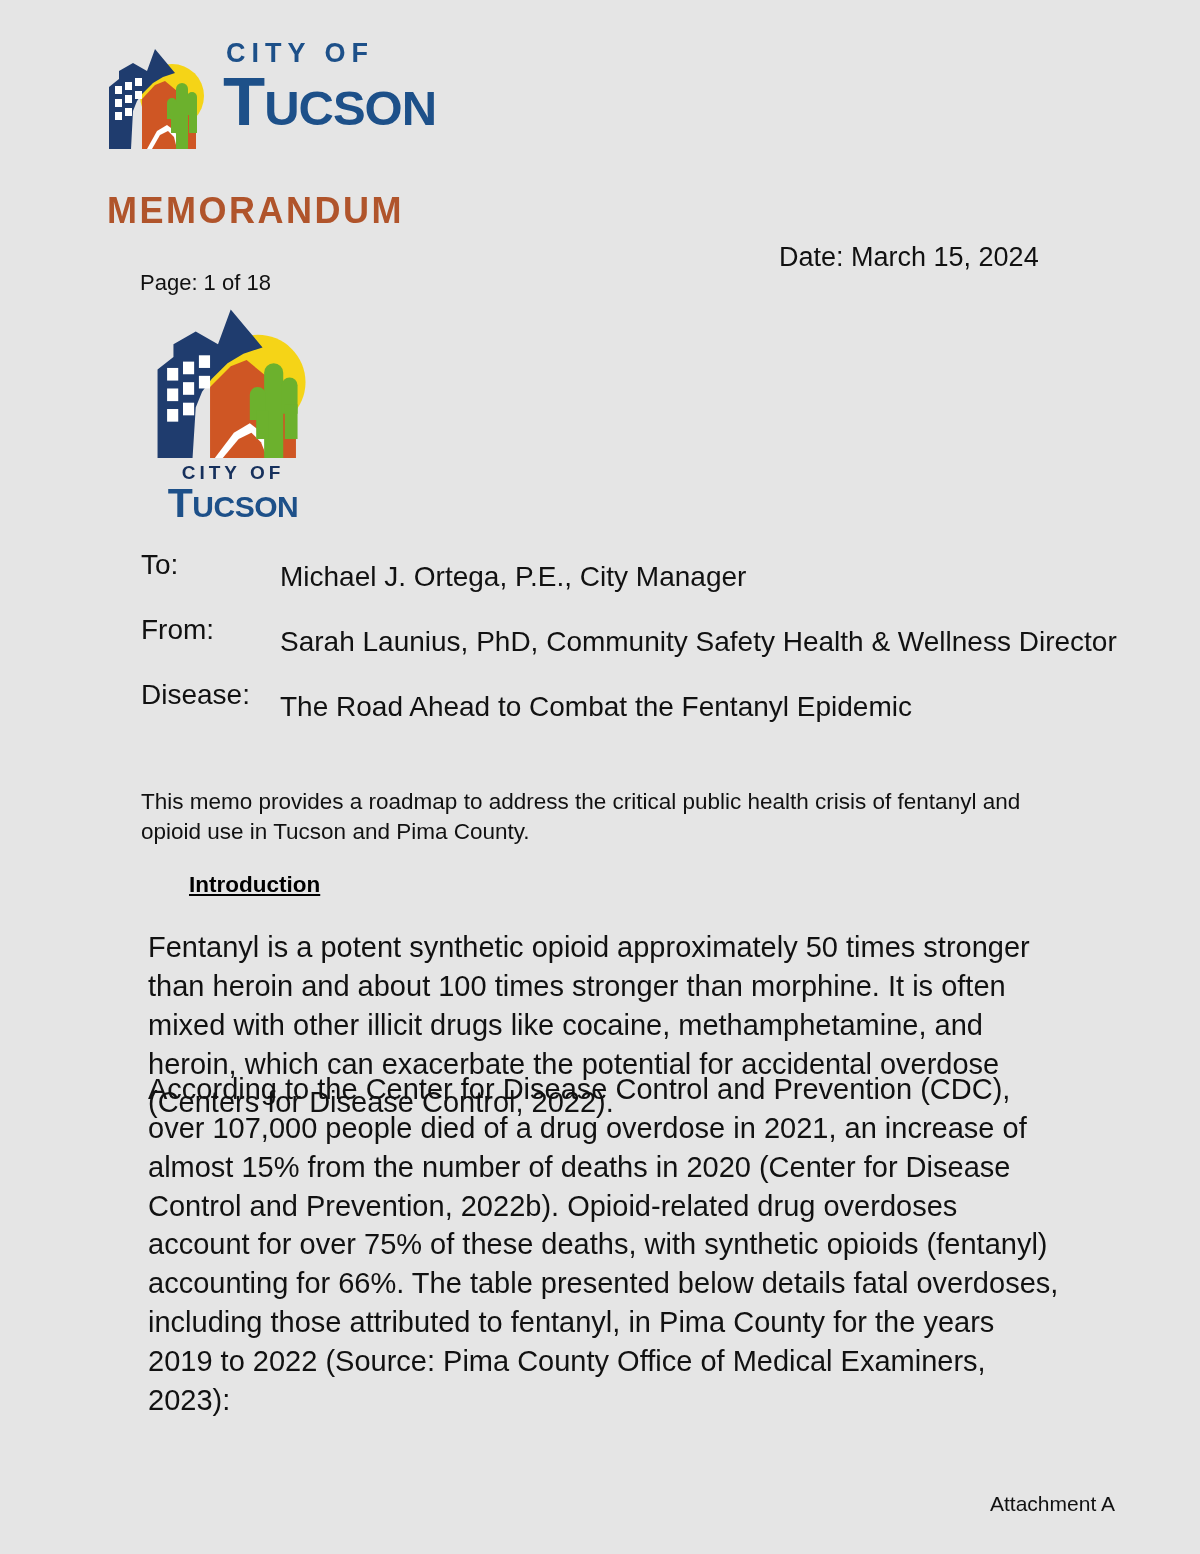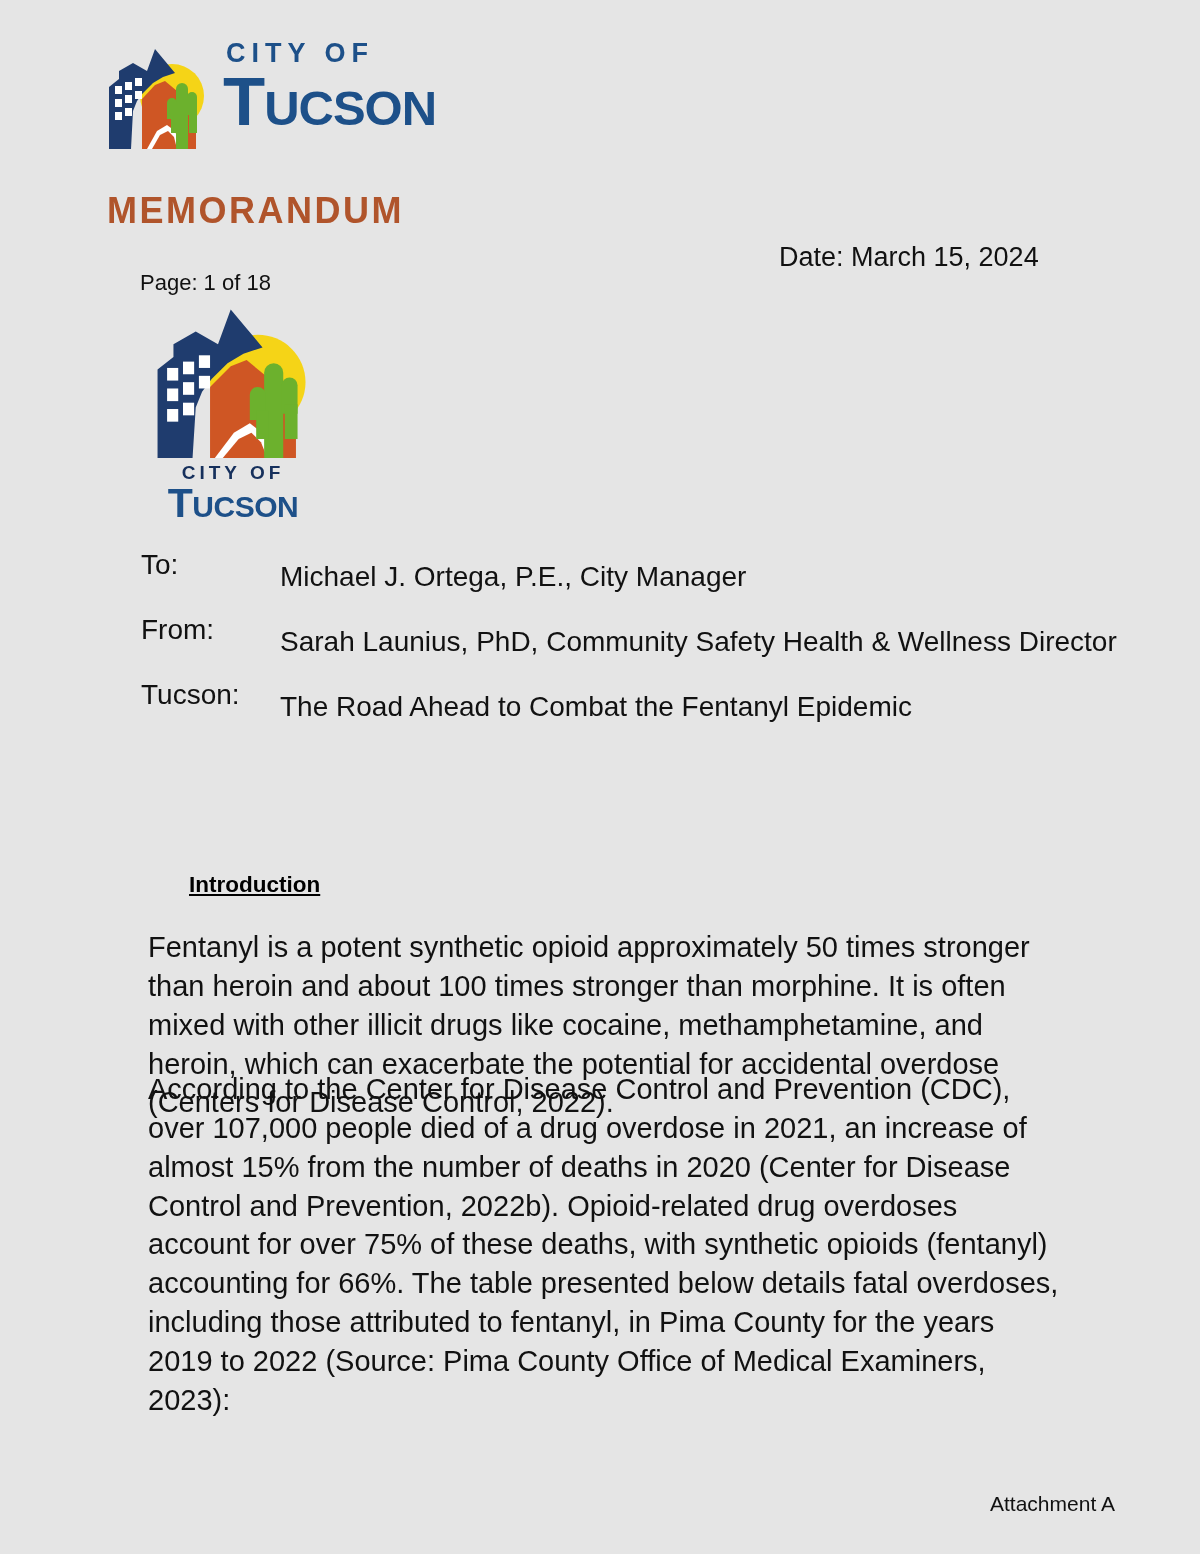--- a/index.html
+++ b/index.html
@@ -276,25 +276,26 @@
   <div class="fields">
     <div class="field-row">
       <span class="field-label">To:</span>
       <span class="field-value">Michael J. Ortega, P.E., City Manager</span>
     </div>
     <div class="field-row">
       <span class="field-label">From:</span>
       <span class="field-value">Sarah Launius, PhD, Community Safety Health &amp; Wellness Director</span>
     </div>
     <div class="field-row">
-      <span class="field-label">Tucson:</span>
+      <span class="field-label">Disease:</span>
       <span class="field-value">The Road Ahead to Combat the Fentanyl Epidemic</span>
     </div>
   </div>
 
+  <div class="lede">This memo provides a roadmap to address the critical public health crisis of fentanyl and opioid use in Tucson and Pima County.</div>
 
   <div class="section-heading">Introduction</div>
 
   <div class="para para-1">Fentanyl is a potent synthetic opioid approximately 50 times stronger than heroin and about 100 times stronger than morphine. It is often mixed with other illicit drugs like cocaine, methamphetamine, and heroin, which can exacerbate the potential for accidental overdose (Centers for Disease Control, 2022).</div>
   <div class="para para-2">According to the Center for Disease Control and Prevention (CDC), over 107,000 people died of a drug overdose in 2021, an increase of almost 15% from the number of deaths in 2020 (Center for Disease Control and Prevention, 2022b). Opioid-related drug overdoses account for over 75% of these deaths, with synthetic opioids (fentanyl) accounting for 66%. The table presented below details fatal overdoses, including those attributed to fentanyl, in Pima County for the years 2019 to 2022 (Source: Pima County Office of Medical Examiners, 2023):</div>
 
   <div class="footer-note">Attachment A</div>
 
 </div>
 

